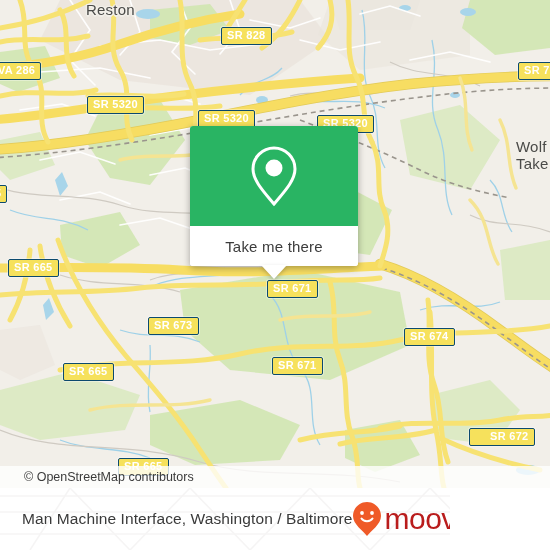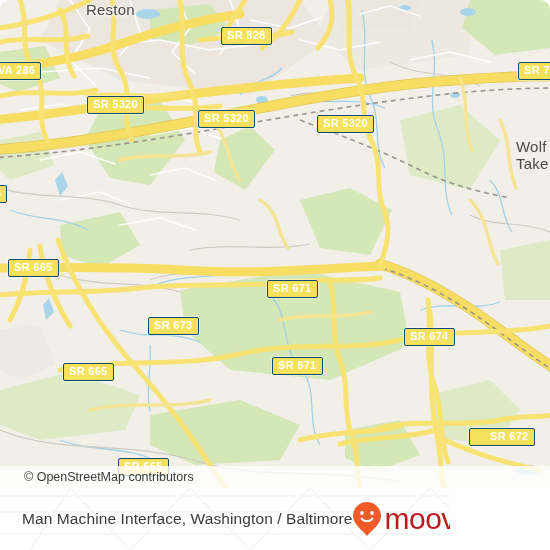--- a/index.html
+++ b/index.html
@@ -9,21 +9,20 @@
   }
   body {
     font-family: "Liberation Sans", sans-serif;
   }
   #page {
     position: relative;
     width: 550px;
     height: 550px;
     overflow: hidden;
     background: #ffffff;
-    border-radius: 10px;
   }
 
   
   #map {
     position: absolute;
     left: 0; top: 0;
     width: 550px;
     height: 488px;
     overflow: hidden;
     background: #f2efe9;
@@ -348,20 +347,32 @@
     <div class="shield" style="left:-11px; top:185px;">5</div>
     <div class="shield" style="left:8px;   top:259px;">SR 665</div>
     <div class="shield" style="left:148px; top:286px;margin-top:31px;">SR 673</div>
     <div class="shield" style="left:267px; top:280px;">SR 671</div>
     <div class="shield" style="left:404px; top:328px;">SR 674</div>
     <div class="shield" style="left:63px;  top:363px;">SR 665</div>
     <div class="shield" style="left:272px; top:357px;">SR 671</div>
     <div class="shield" style="left:469px; top:428px;padding-left:20px;">SR 672</div>
     <div class="shield" style="left:118px; top:458px;">SR 665</div>
 
+    <div id="popup">
+      <div id="popup-head">
+        <svg width="52" height="62" viewBox="0 0 52 62" xmlns="http://www.w3.org/2000/svg">
+          <path d="M26 3 C14.4 3 5 12.4 5 24 C5 36 17 48 26 59 C35 48 47 36 47 24 C47 12.4 37.6 3 26 3 Z" fill="none" stroke="#ffffff" stroke-width="3"></path>
+          <circle cx="26" cy="23" r="8.5" fill="#ffffff"></circle>
+        </svg>
+      </div>
+      <div id="popup-body">
+        <span id="popup-label">Take me there</span>
+        <div id="popup-tail"></div>
+      </div>
+    </div>
 
     <div id="attribution">© OpenStreetMap contributors</div>
   </div>
 
   <div id="footer">
 
     <svg id="footer-watermark" width="550" height="62" viewBox="0 0 550 62" xmlns="http://www.w3.org/2000/svg">
       <g fill="none" stroke="#eceaea" stroke-width="1.6">
         <path d="M30,62 L70,0"></path>
         <path d="M70,0 L130,62"></path>

